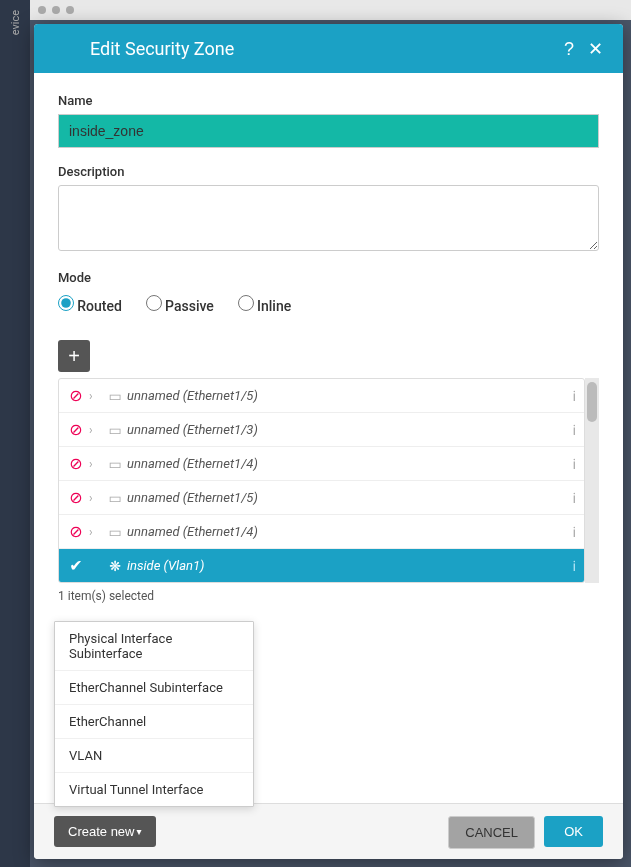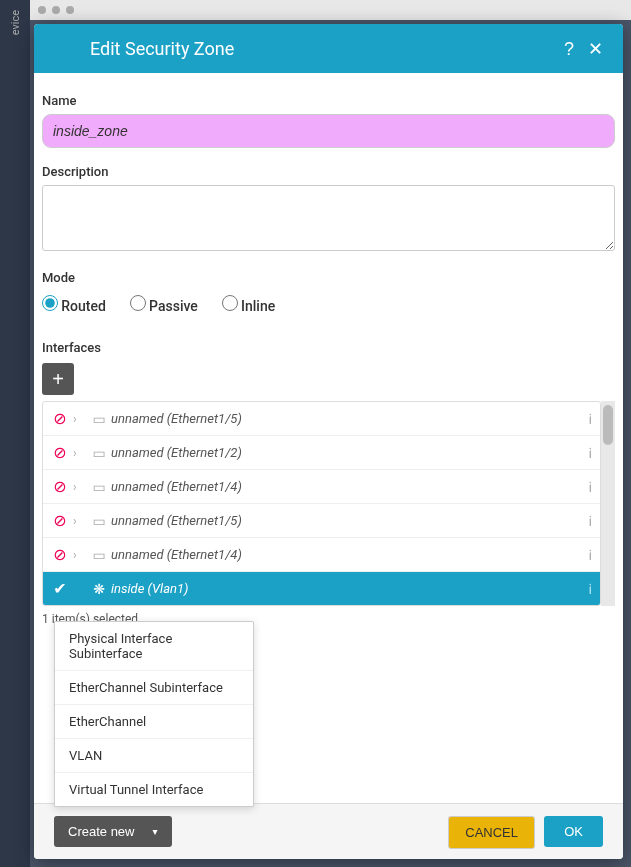--- a/index.html
+++ b/index.html
@@ -53,21 +53,21 @@
     .icon-btn {
       cursor: pointer;
       color: white;
       font-size: 18px;
       background: none;
       border: none;
       line-height: 1;
     }
 
     .modal-body {
-      padding: 20px 8px;
+      padding: 20px 24px;
       background: white;
       flex: 1;
       overflow-y: auto;
     }
 
     .form-group {
       margin-bottom: 16px;
     }
 
     .form-label {
@@ -75,25 +75,24 @@
       font-size: 13px;
       color: #333;
       margin-bottom: 6px;
       font-weight: 500;
     }
 
     .form-input {
       width: 100%;
       padding: 8px 10px;
       border: 1px solid #ccc;
-      border-radius: 9px;
+      border-radius: 0;
       font-size: 14px;
-      background: #f0abfc;
-      color: #333;
-      font-style: italic;
+      background: #14b8a6;
+      color: #333;
     }
 
     .form-textarea {
       width: 100%;
       padding: 8px 10px;
       border: 1px solid #ccc;
       border-radius: 3px;
       font-size: 14px;
       background: white;
       resize: vertical;
@@ -284,38 +283,38 @@
     .btn-create-new {
       background: #555;
       color: white;
       border: none;
       border-radius: 3px;
       padding: 8px 14px;
       font-size: 13px;
       cursor: pointer;
       display: flex;
       align-items: center;
-      gap: 18px;
+      gap: 2px;
     }
 
     .btn-ok-inner {
       background: #1ba1c5;
       color: white;
       border: none;
       border-radius: 3px;
       padding: 8px 20px;
       font-size: 13px;
       cursor: pointer;
       position: absolute;
       right: 20px;
       top: 12px;
     }
 
     .btn-cancel-inner {
-      background: #eab308;
+      background: #a3a3a3;
       color: #333;
       border: 1px solid #ccc;
       border-radius: 3px;
       padding: 8px 16px;
       font-size: 13px;
       cursor: pointer;
       position: absolute;
       right: 88px;
       top: 12px;
     }
@@ -437,42 +436,41 @@
           <span class="radio-label">Passive</span>
         </label>
         <label class="radio-item">
           <input type="radio" name="mode" value="inline" style="">
           <span class="radio-label">Inline</span>
         </label>
       </div>
     </div>
 
     <div class="interfaces-section">
-      <div class="interfaces-label">Interfaces</div>
       <button class="add-btn">
         <span>+</span>
       </button>
 
       <div class="scrollbar-area">
         <div class="list-scroll">
           <div class="interfaces-list">
 
             <div class="interface-row">
               <span class="row-ban">⊘</span>
               <span class="row-chevron">›</span>
               <span class="row-icon-block">▭</span>
               <span class="row-name">unnamed (Ethernet1/5)</span>
               <span class="info-icon">ℹ</span>
             </div>
 
             <div class="interface-row">
               <span class="row-ban">⊘</span>
               <span class="row-chevron">›</span>
               <span class="row-icon-block">▭</span>
-              <span class="row-name">unnamed (Ethernet1/2)</span>
+              <span class="row-name">unnamed (Ethernet1/3)</span>
               <span class="info-icon">ℹ</span>
             </div>
 
             <div class="interface-row">
               <span class="row-ban">⊘</span>
               <span class="row-chevron">›</span>
               <span class="row-icon-block">▭</span>
               <span class="row-name">unnamed (Ethernet1/4)</span>
               <span class="info-icon">ℹ</span>
             </div>

